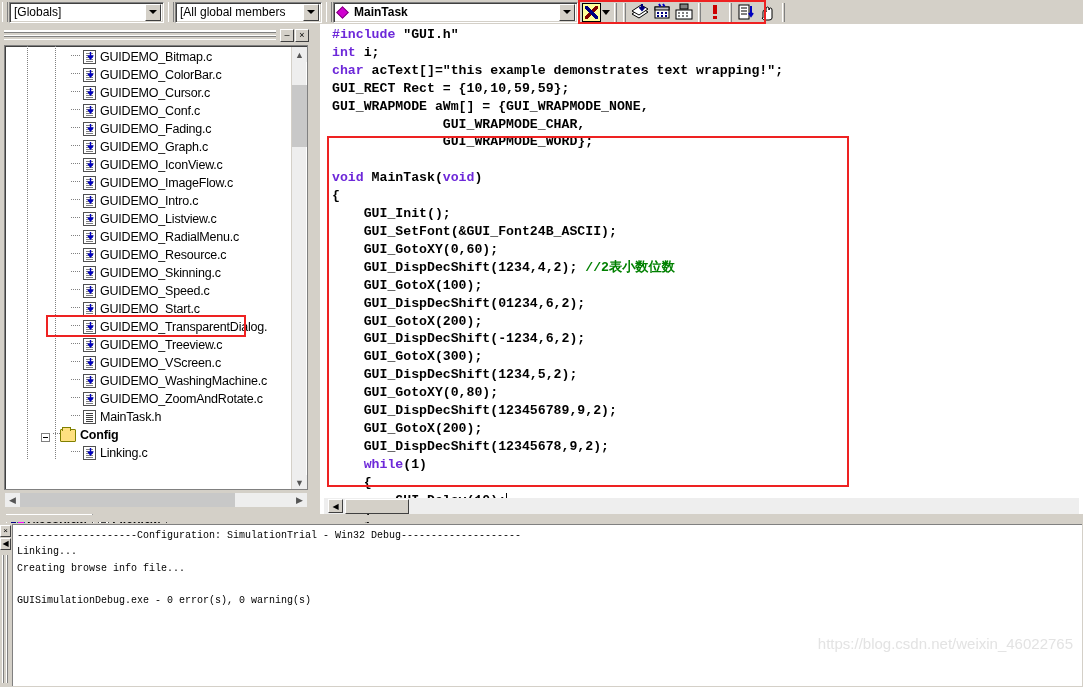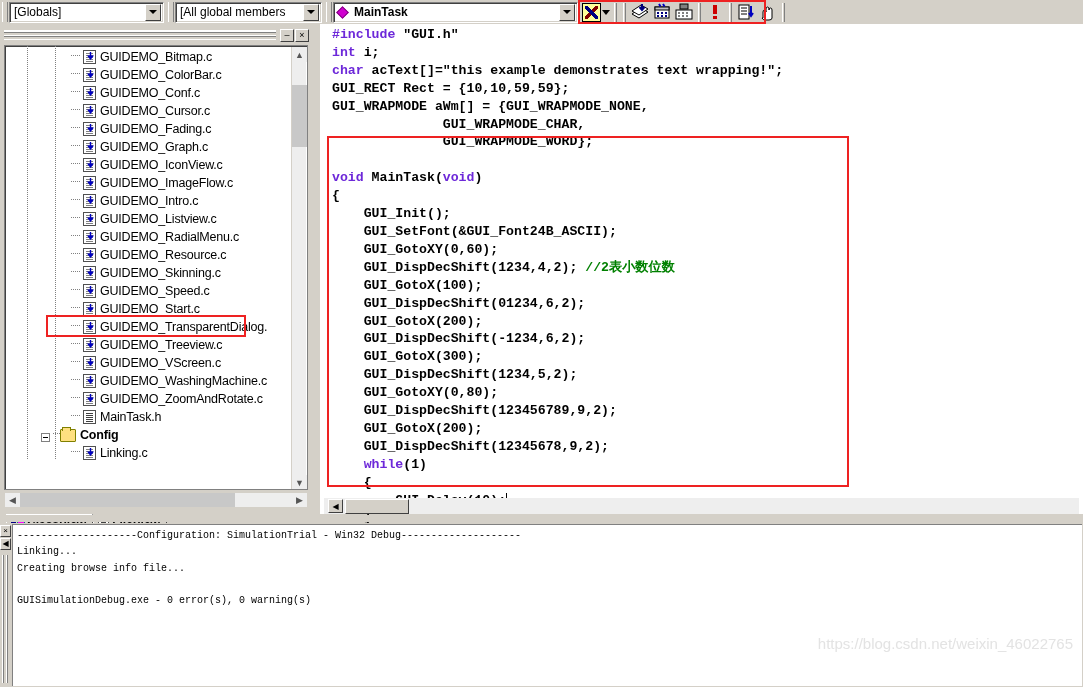--- a/index.html
+++ b/index.html
@@ -464,27 +464,27 @@
           <div class="trow">
             <div class="tindent"></div>
             <div class="telbow"></div>
             <div class="ficon cfile"></div>
             <span class="tlabel">GUIDEMO_ColorBar.c</span>
           </div>
           <div class="trow">
             <div class="tindent"></div>
             <div class="telbow"></div>
             <div class="ficon cfile"></div>
+            <span class="tlabel">GUIDEMO_Cursor.c</span>
+          </div>
+          <div class="trow">
+            <div class="tindent"></div>
+            <div class="telbow"></div>
+            <div class="ficon cfile"></div>
             <span class="tlabel">GUIDEMO_Conf.c</span>
-          </div>
-          <div class="trow">
-            <div class="tindent"></div>
-            <div class="telbow"></div>
-            <div class="ficon cfile"></div>
-            <span class="tlabel">GUIDEMO_Cursor.c</span>
           </div>
           <div class="trow">
             <div class="tindent"></div>
             <div class="telbow"></div>
             <div class="ficon cfile"></div>
             <span class="tlabel">GUIDEMO_Fading.c</span>
           </div>
           <div class="trow">
             <div class="tindent"></div>
             <div class="telbow"></div>

